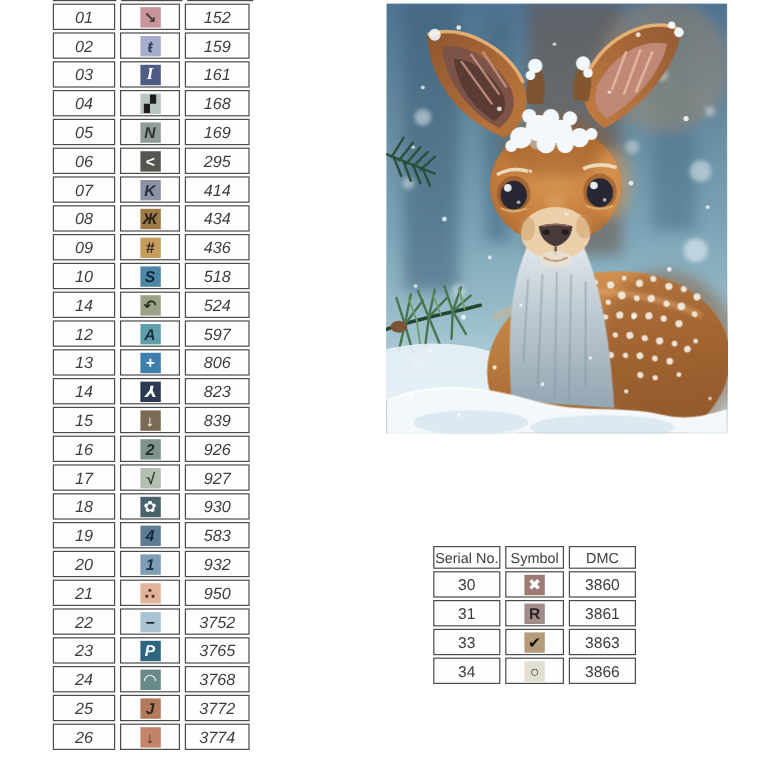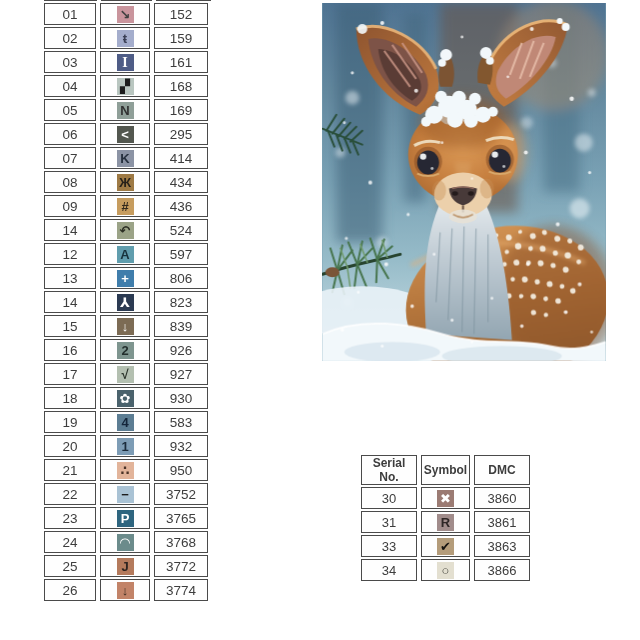--- a/index.html
+++ b/index.html
@@ -18,28 +18,28 @@
     background:#fff;
   }
   table.legend td, table.legend th{
     border:1.5px solid #4a4a4a;
     background:#fefefe;
     text-align:center;
     vertical-align:middle;
     padding:0;
     color:#3d3d3d;
   }
-  #legend-left{left:40px;top:1px;}
+  #legend-left{left:40px;top:1px;font-style:italic;}
   #legend-left td{height:20px;font-size:13.5px;}
   #legend-left .c-num{width:50px;}
   #legend-left .c-sym{width:48px;}
   #legend-left .c-dmc{width:52px;}
 
   #legend-right{left:357px;top:453px;}
-  #legend-right th{height:17px;font-size:12px;font-weight:bold;}
+  #legend-right th{height:17px;font-size:12px;font-weight:normal;}
   #legend-right td{height:20px;font-size:13px;}
   #legend-right .c-num{width:54px;}
   #legend-right .c-sym{width:47px;}
   #legend-right .c-dmc{width:54px;}
 
   .sym{
     display:inline-block;width:17px;height:17px;line-height:17px;
     font-size:13px;font-weight:bold;text-align:center;vertical-align:middle;
   }
   .sym.serif{font-family:"Liberation Serif","DejaVu Serif",serif;font-size:14px;}
@@ -105,20 +105,25 @@
   </tr>
         <tr>
     <td class="c-num">08</td>
     <td class="c-sym"><span class="sym" style="background: rgb(158, 122, 69); color: rgb(38, 33, 26);">Ж</span></td>
     <td class="c-dmc">434</td>
   </tr>
         <tr>
     <td class="c-num">09</td>
     <td class="c-sym"><span class="sym" style="background: rgb(198, 156, 94); color: rgb(51, 41, 28);">#</span></td>
     <td class="c-dmc">436</td>
+  </tr>
+        <tr>
+    <td class="c-num">10</td>
+    <td class="c-sym"><span class="sym" style="background: rgb(78, 135, 166); color: rgb(16, 38, 58);">S</span></td>
+    <td class="c-dmc">518</td>
   </tr>
         <tr>
     <td class="c-num">14</td>
     <td class="c-sym"><span class="sym" style="background: rgb(155, 163, 135); color: rgb(44, 47, 36);">↶</span></td>
     <td class="c-dmc">524</td>
   </tr>
         <tr>
     <td class="c-num">12</td>
     <td class="c-sym"><span class="sym" style="background: rgb(96, 157, 173); color: rgb(23, 51, 60);">A</span></td>
     <td class="c-dmc">597</td>

